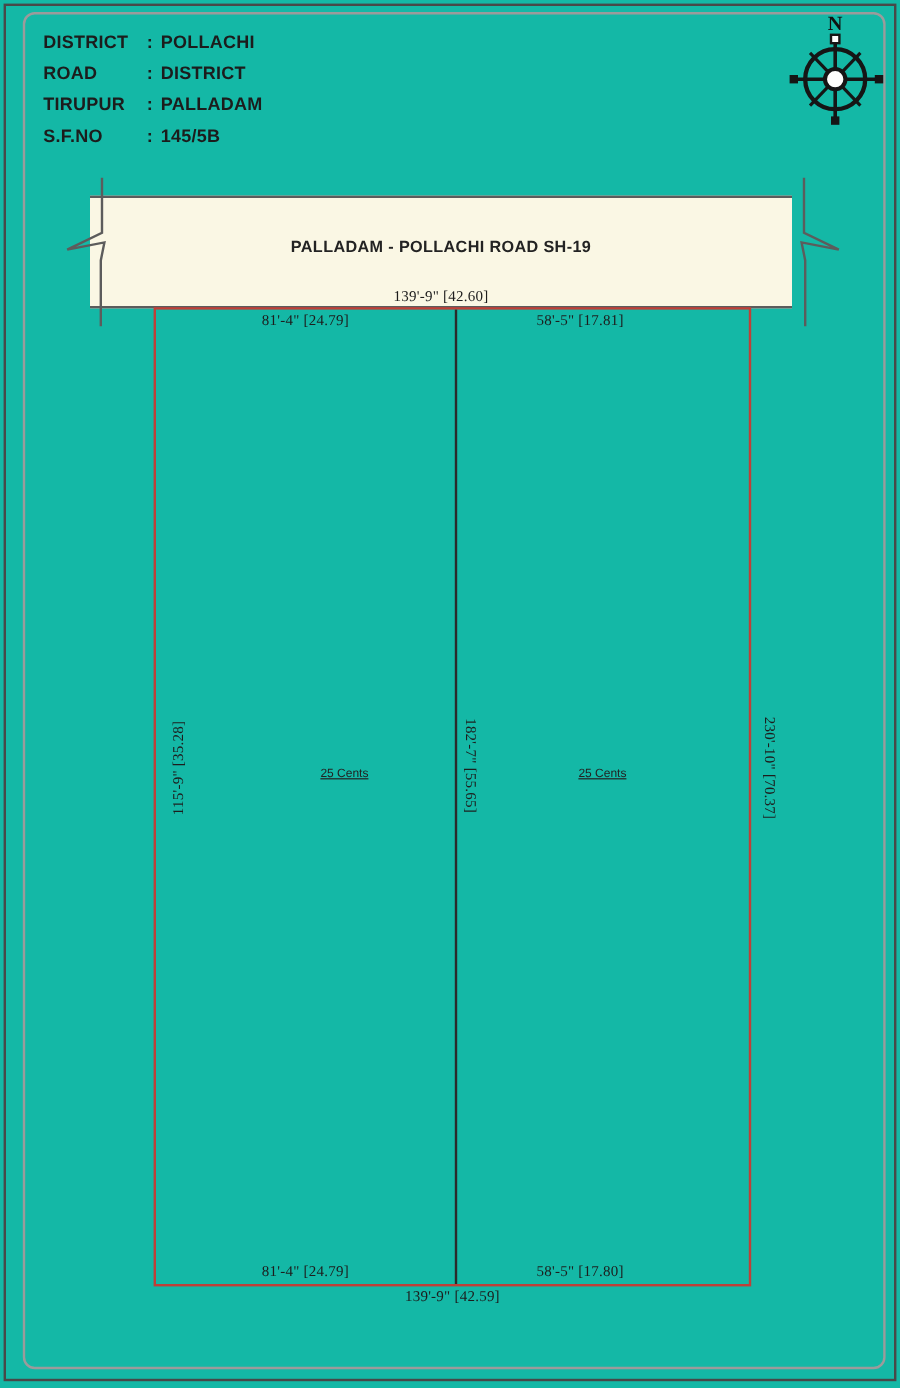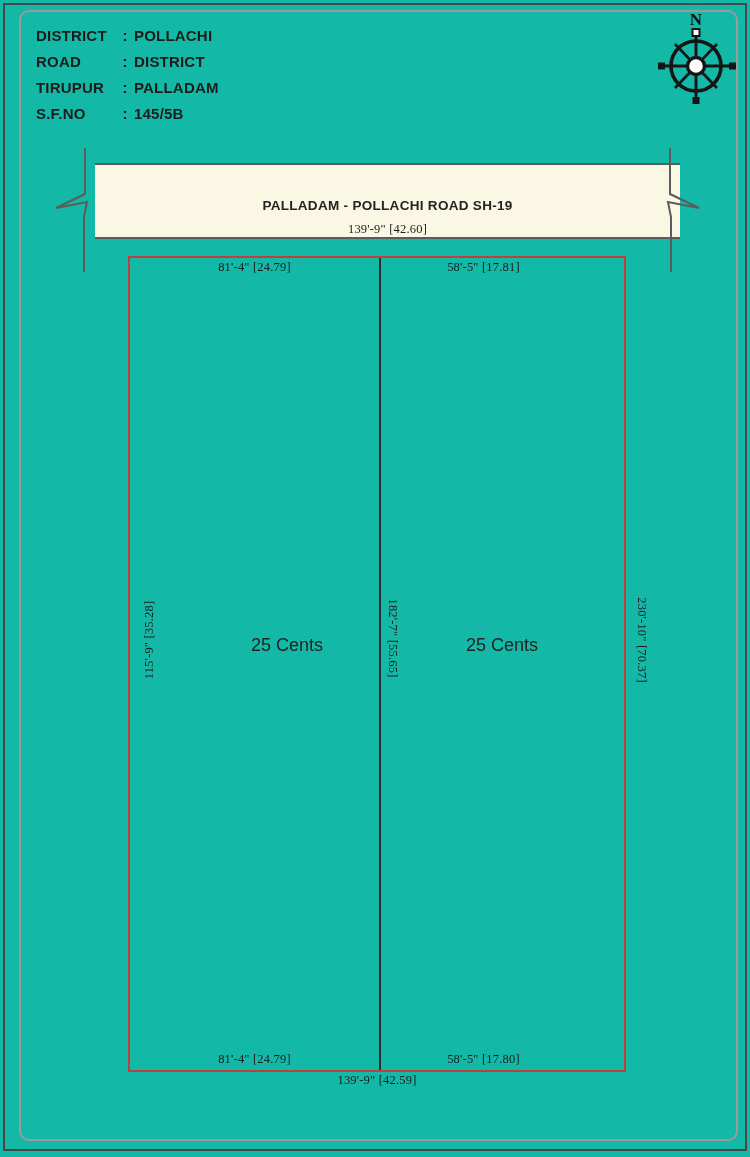--- a/index.html
+++ b/index.html
@@ -19,21 +19,21 @@
   
   .hdr{position:absolute; left:36px; top:22px;}
   .hdr-row{display:flex; height:26px; align-items:center; font-weight:bold; font-size:15px; letter-spacing:.2px;}
   .hdr-label{width:80px;}
   .hdr-sep{width:18px; text-align:center;}
   .hdr-value{}
   
   .compass{position:absolute; left:653px; top:8px;}
   
   .road{
-    position:absolute; left:95px; top:163px; width:585px; height:76px;
+    position:absolute; left:75px; top:163px; width:585px; height:94px;
     background:var(--cream,#faf7e4);
     border-top:2px solid #5c5c5c; border-bottom:2px solid #5c5c5c;
     box-sizing:border-box;
   }
   .road-name{
     position:absolute; left:0; right:0; top:33px; text-align:center;
     font-weight:bold; font-size:13.5px; letter-spacing:.3px; color:#232323;
   }
   .dim{font-family:"Liberation Serif", serif; font-size:12.5px; color:#1d1d1d; letter-spacing:.2px; white-space:nowrap;}
   .road-dim{position:absolute; left:0; right:0; bottom:0px; text-align:center;}
@@ -45,21 +45,21 @@
   }
   .plot-divider{
     position:absolute; left:249px; top:0; bottom:0; width:2px; background:#2b2b2b;
   }
   .half-label{position:absolute; text-align:center;}
   .hl-top-left{top:2px; left:0; width:249px;}
   .hl-top-right{top:2px; left:251px; width:243px; padding-right:38px; box-sizing:border-box;}
   .hl-bot-left{bottom:3px; left:0; width:249px;}
   .hl-bot-right{bottom:3px; left:251px; width:243px; padding-right:38px; box-sizing:border-box;}
   .total-bottom{position:absolute; left:128px; top:1073px; width:498px; text-align:center;}
-  .centroid{position:absolute; transform:translate(-50%,-50%); font-size:18px; color:#232323; white-space:nowrap;}
+  .centroid{position:absolute; transform:translate(-50%,-50%); font-size:10px; color:#232323; white-space:nowrap;text-decoration:underline;}
   .vdim{position:absolute;}
   .vdim-ccw{transform:translate(-50%,-50%) rotate(-90deg);}
   .vdim-cw{transform:translate(-50%,-50%) rotate(90deg);}
 </style>
 </head>
 <body>
 
 <div class="page">
   <div class="outer-frame"></div>
   <div class="inner-frame"></div>

